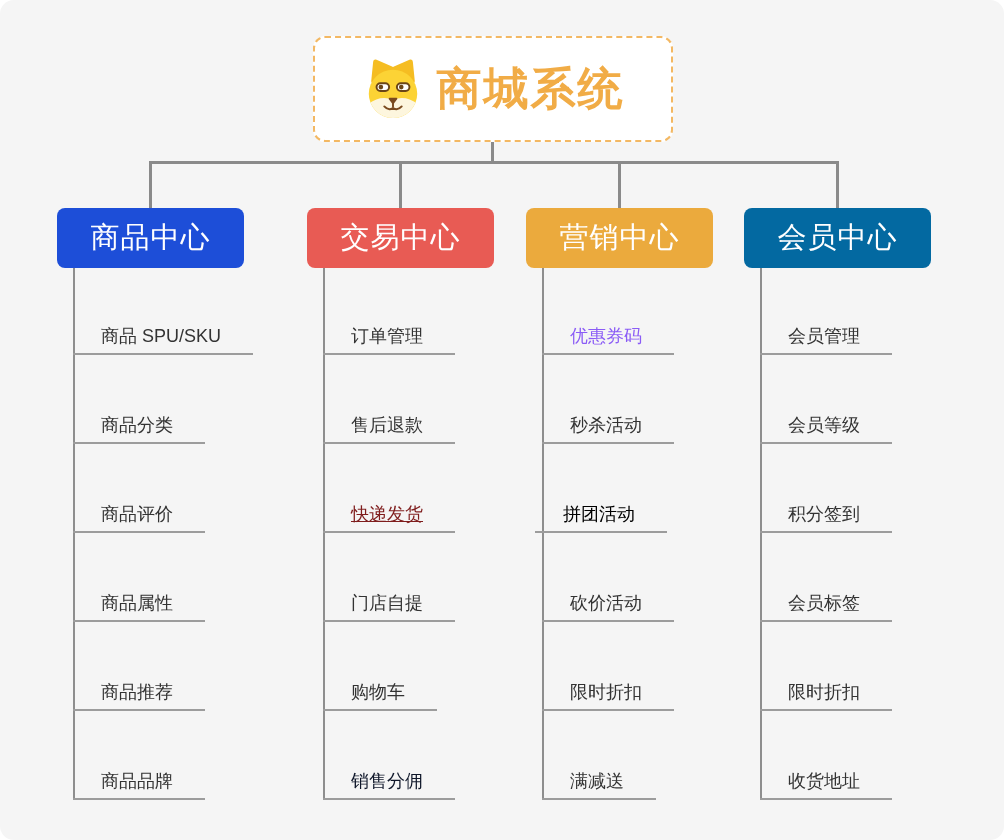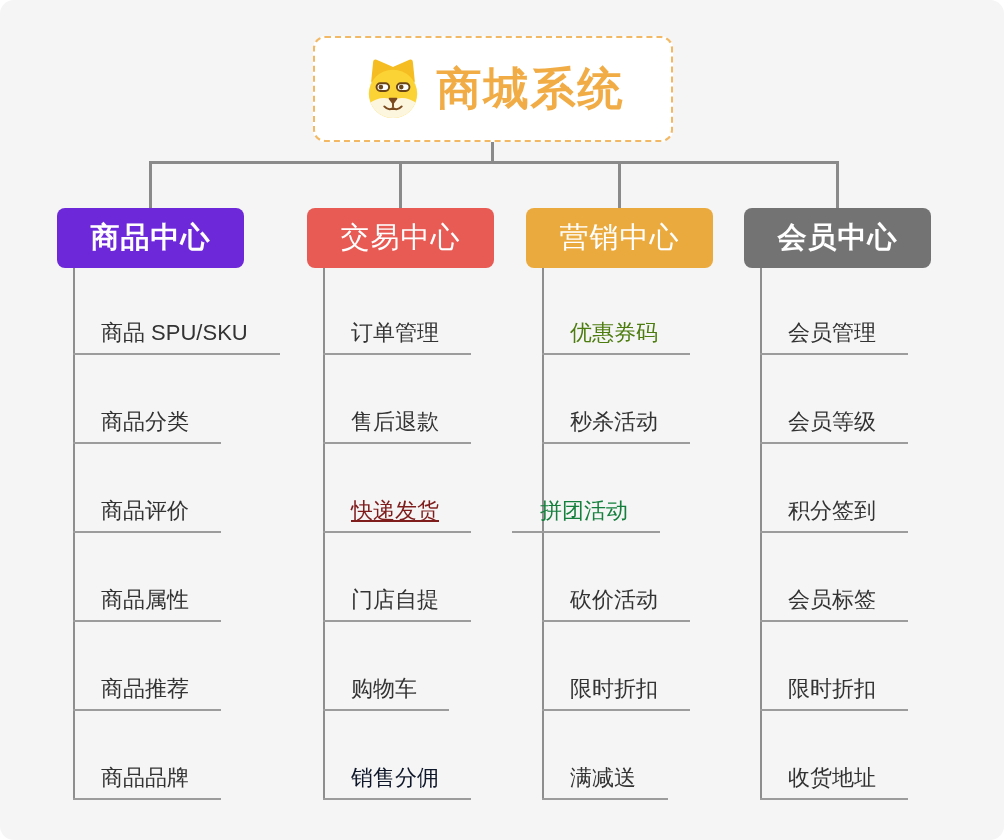--- a/index.html
+++ b/index.html
@@ -60,21 +60,21 @@
     position: absolute;
     width: 2px;
   }
   .leaf {
     position: absolute;
     height: 44px;
     box-sizing: content-box;
     display: flex;
     align-items: flex-end;
     padding: 0 32px 5px 28px;
-    font-size: 22px;
+    font-size: 18px;
     white-space: nowrap;
     border-bottom: 2px solid #9c9c9c;
     cursor: pointer;
     text-align: right;
   }
 </style>
 </head>
 <body>
 
 <div class="canvas" id="canvas" style="background: rgb(245, 245, 245); border-radius: 14px;">
@@ -105,45 +105,45 @@
 
   <div id="connectors">
       <div class="line" style="left: 491px; top: 142px; width: 3px; height: 22px; background: rgb(138, 138, 138);"></div>
       <div class="line" style="left: 149px; top: 161px; width: 690px; height: 3px; background: rgb(138, 138, 138);"></div>
       <div class="line" style="left: 149px; top: 161px; width: 3px; height: 47px; background: rgb(138, 138, 138);"></div>
       <div class="line" style="left: 399px; top: 161px; width: 3px; height: 47px; background: rgb(138, 138, 138);"></div>
       <div class="line" style="left: 618px; top: 161px; width: 3px; height: 47px; background: rgb(138, 138, 138);"></div>
       <div class="line" style="left: 836px; top: 161px; width: 3px; height: 47px; background: rgb(138, 138, 138);"></div>
     </div>
   <div id="branches">
-      <div class="branch-node" style="left: 57px; top: 208px; background: #6d28d9; font-weight: bold;">商品中心</div>
+      <div class="branch-node" style="left: 57px; top: 208px; background: #1d4ed8;">商品中心</div>
       <div class="col-line" style="left: 73px; top: 268px; height: 532px; background: rgb(142, 142, 142);"></div>
       <div class="leaf" style="left: 73px; top: 304px; color: rgb(51, 51, 51); border-bottom-color: rgb(156, 156, 156);">商品 SPU/SKU</div>
       <div class="leaf" style="left: 73px; top: 393px; color: rgb(51, 51, 51); border-bottom-color: rgb(156, 156, 156);">商品分类</div>
       <div class="leaf" style="left: 73px; top: 482px; color: rgb(51, 51, 51); border-bottom-color: rgb(156, 156, 156);">商品评价</div>
       <div class="leaf" style="left: 73px; top: 571px; color: rgb(51, 51, 51); border-bottom-color: rgb(156, 156, 156);">商品属性</div>
       <div class="leaf" style="left: 73px; top: 660px; color: rgb(51, 51, 51); border-bottom-color: rgb(156, 156, 156);">商品推荐</div>
       <div class="leaf" style="left: 73px; top: 749px; color: rgb(51, 51, 51); border-bottom-color: rgb(156, 156, 156);">商品品牌</div>
       <div class="branch-node" style="left: 307px; top: 208px; background: rgb(232, 91, 84);">交易中心</div>
       <div class="col-line" style="left: 323px; top: 268px; height: 532px; background: rgb(142, 142, 142);"></div>
       <div class="leaf" style="left: 323px; top: 304px; color: rgb(51, 51, 51); border-bottom-color: rgb(156, 156, 156);">订单管理</div>
       <div class="leaf" style="left: 323px; top: 393px; color: rgb(51, 51, 51); border-bottom-color: rgb(156, 156, 156);">售后退款</div>
       <div class="leaf" style="left: 323px; top: 482px; color: #7f1d1d; border-bottom-color: rgb(156, 156, 156); text-decoration: underline;">快递发货</div>
       <div class="leaf" style="left: 323px; top: 571px; color: rgb(51, 51, 51); border-bottom-color: rgb(156, 156, 156);">门店自提</div>
       <div class="leaf" style="left: 323px; top: 660px; color: rgb(51, 51, 51); border-bottom-color: rgb(156, 156, 156);">购物车</div>
       <div class="leaf" style="left: 323px; top: 749px; color: #0f172a; border-bottom-color: rgb(156, 156, 156);">销售分佣</div>
       <div class="branch-node" style="left: 526px; top: 208px; background: rgb(235, 170, 61);">营销中心</div>
       <div class="col-line" style="left: 542px; top: 268px; height: 532px; background: rgb(142, 142, 142);"></div>
-      <div class="leaf" style="left: 542px; top: 304px; color: #4d7c0f; border-bottom-color: rgb(156, 156, 156);">优惠券码</div>
+      <div class="leaf" style="left: 542px; top: 304px; color: #8b5cf6; border-bottom-color: rgb(156, 156, 156);">优惠券码</div>
       <div class="leaf" style="left: 542px; top: 393px; color: rgb(51, 51, 51); border-bottom-color: rgb(156, 156, 156);">秒杀活动</div>
-      <div class="leaf" style="left: 512px; top: 482px; color: #15803d; border-bottom-color: rgb(156, 156, 156);">拼团活动</div>
+      <div class="leaf" style="left: 535px; top: 482px; color: #000000; border-bottom-color: rgb(156, 156, 156);">拼团活动</div>
       <div class="leaf" style="left: 542px; top: 571px; color: rgb(51, 51, 51); border-bottom-color: rgb(156, 156, 156);">砍价活动</div>
       <div class="leaf" style="left: 542px; top: 660px; color: rgb(51, 51, 51); border-bottom-color: rgb(156, 156, 156);">限时折扣</div>
       <div class="leaf" style="left: 542px; top: 749px; color: rgb(51, 51, 51); border-bottom-color: rgb(156, 156, 156); font-family: Liberation Mono, monospace;">满减送</div>
-      <div class="branch-node" style="left: 744px; top: 208px; background: #737373; font-weight: bold;">会员中心</div>
+      <div class="branch-node" style="left: 744px; top: 208px; background: #0369a1;">会员中心</div>
       <div class="col-line" style="left: 760px; top: 268px; height: 532px; background: rgb(142, 142, 142);"></div>
       <div class="leaf" style="left: 760px; top: 304px; color: rgb(51, 51, 51); border-bottom-color: rgb(156, 156, 156);">会员管理</div>
       <div class="leaf" style="left: 760px; top: 393px; color: rgb(51, 51, 51); border-bottom-color: rgb(156, 156, 156);">会员等级</div>
       <div class="leaf" style="left: 760px; top: 482px; color: rgb(51, 51, 51); border-bottom-color: rgb(156, 156, 156);">积分签到</div>
       <div class="leaf" style="left: 760px; top: 571px; color: rgb(51, 51, 51); border-bottom-color: rgb(156, 156, 156);">会员标签</div>
       <div class="leaf" style="left: 760px; top: 660px; color: rgb(51, 51, 51); border-bottom-color: rgb(156, 156, 156);">限时折扣</div>
       <div class="leaf" style="left: 760px; top: 749px; color: rgb(51, 51, 51); border-bottom-color: rgb(156, 156, 156);">收货地址</div>
     </div>
 
 </div>

